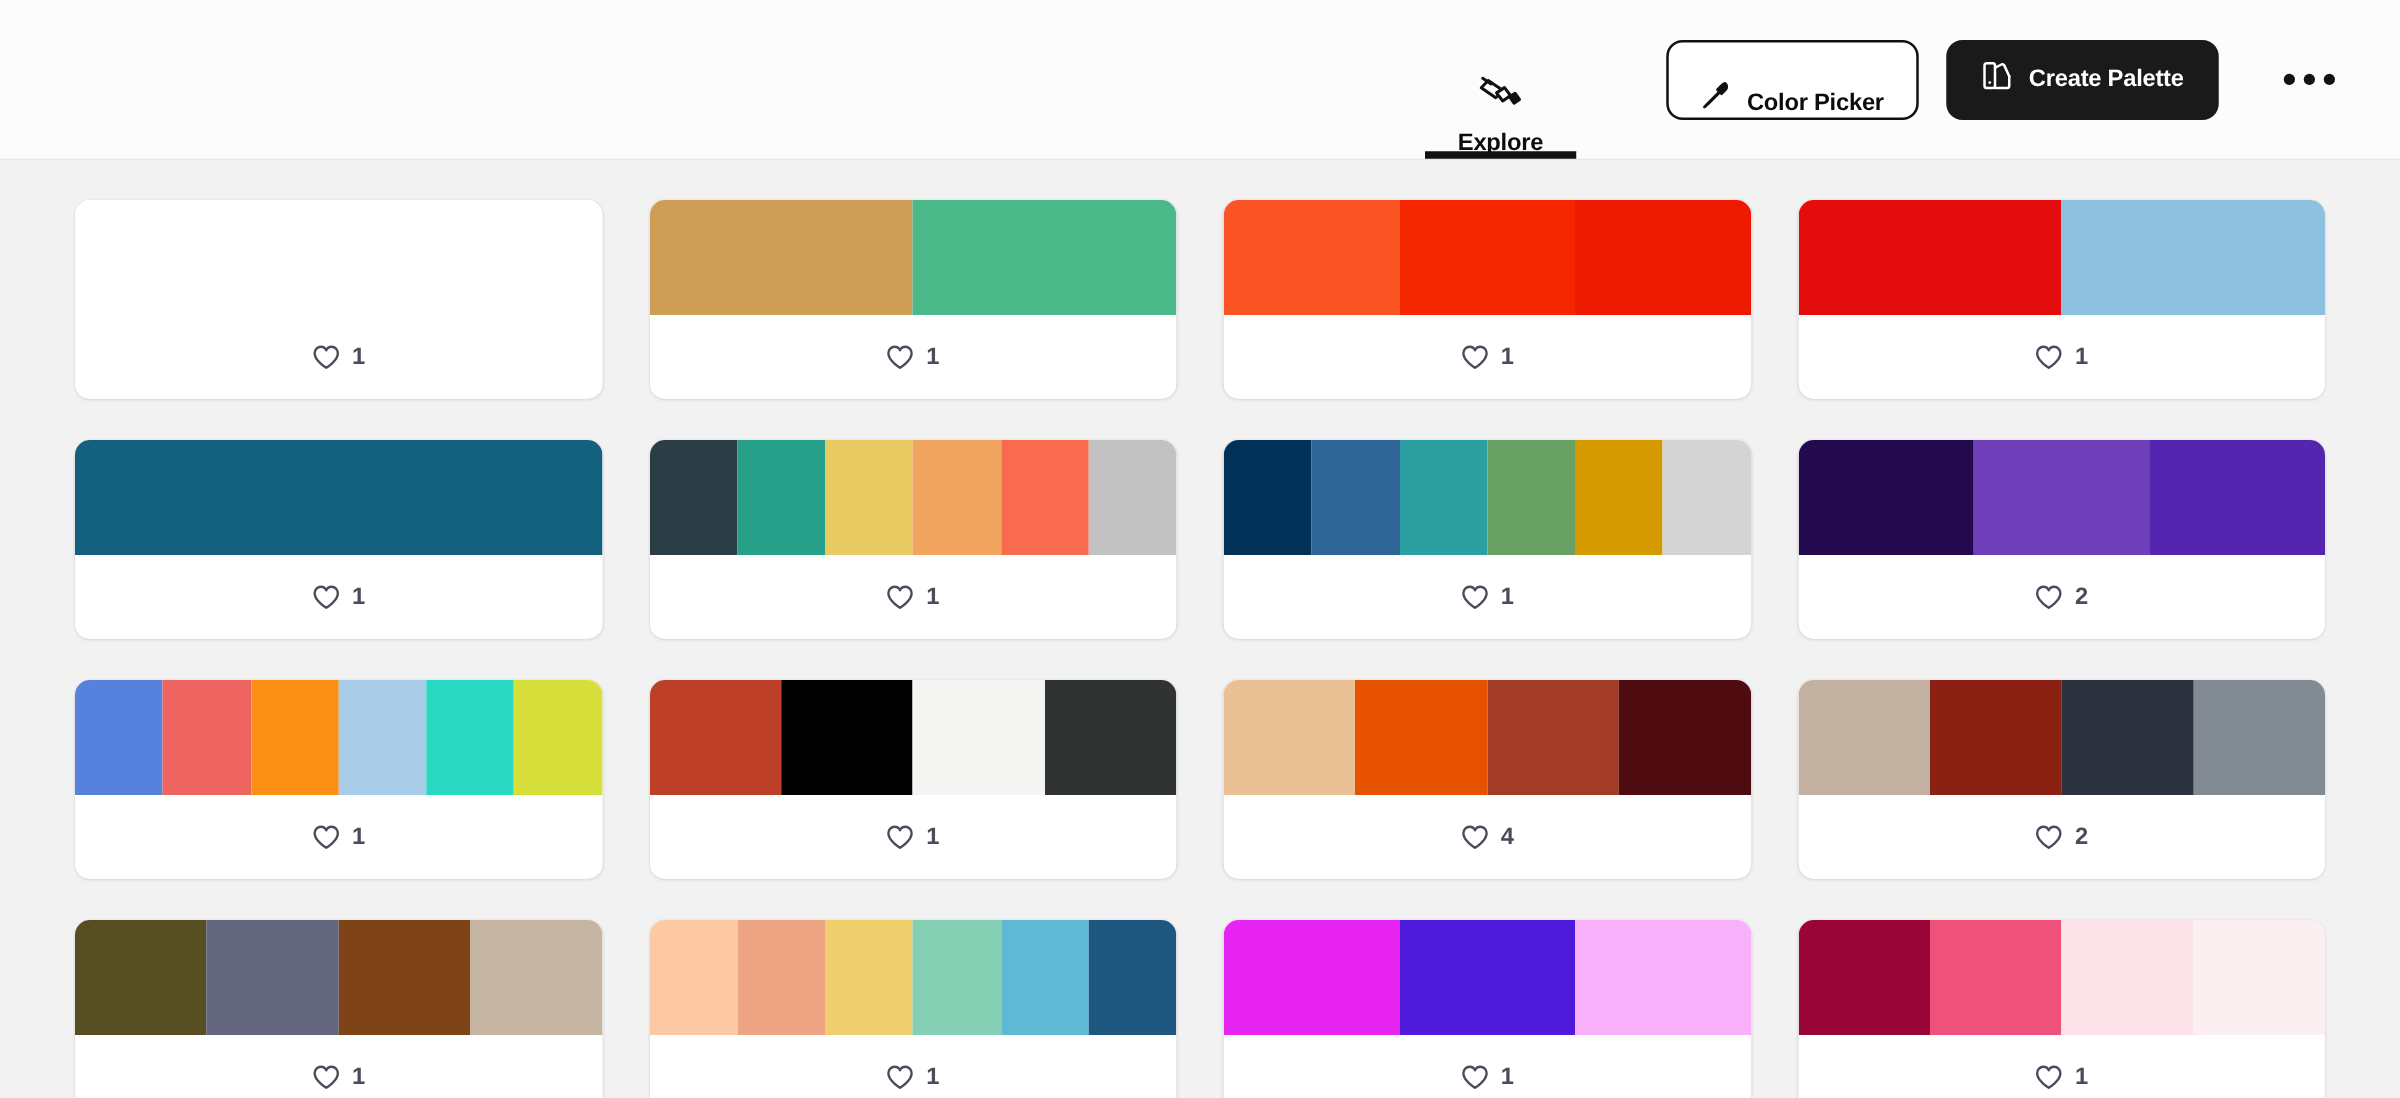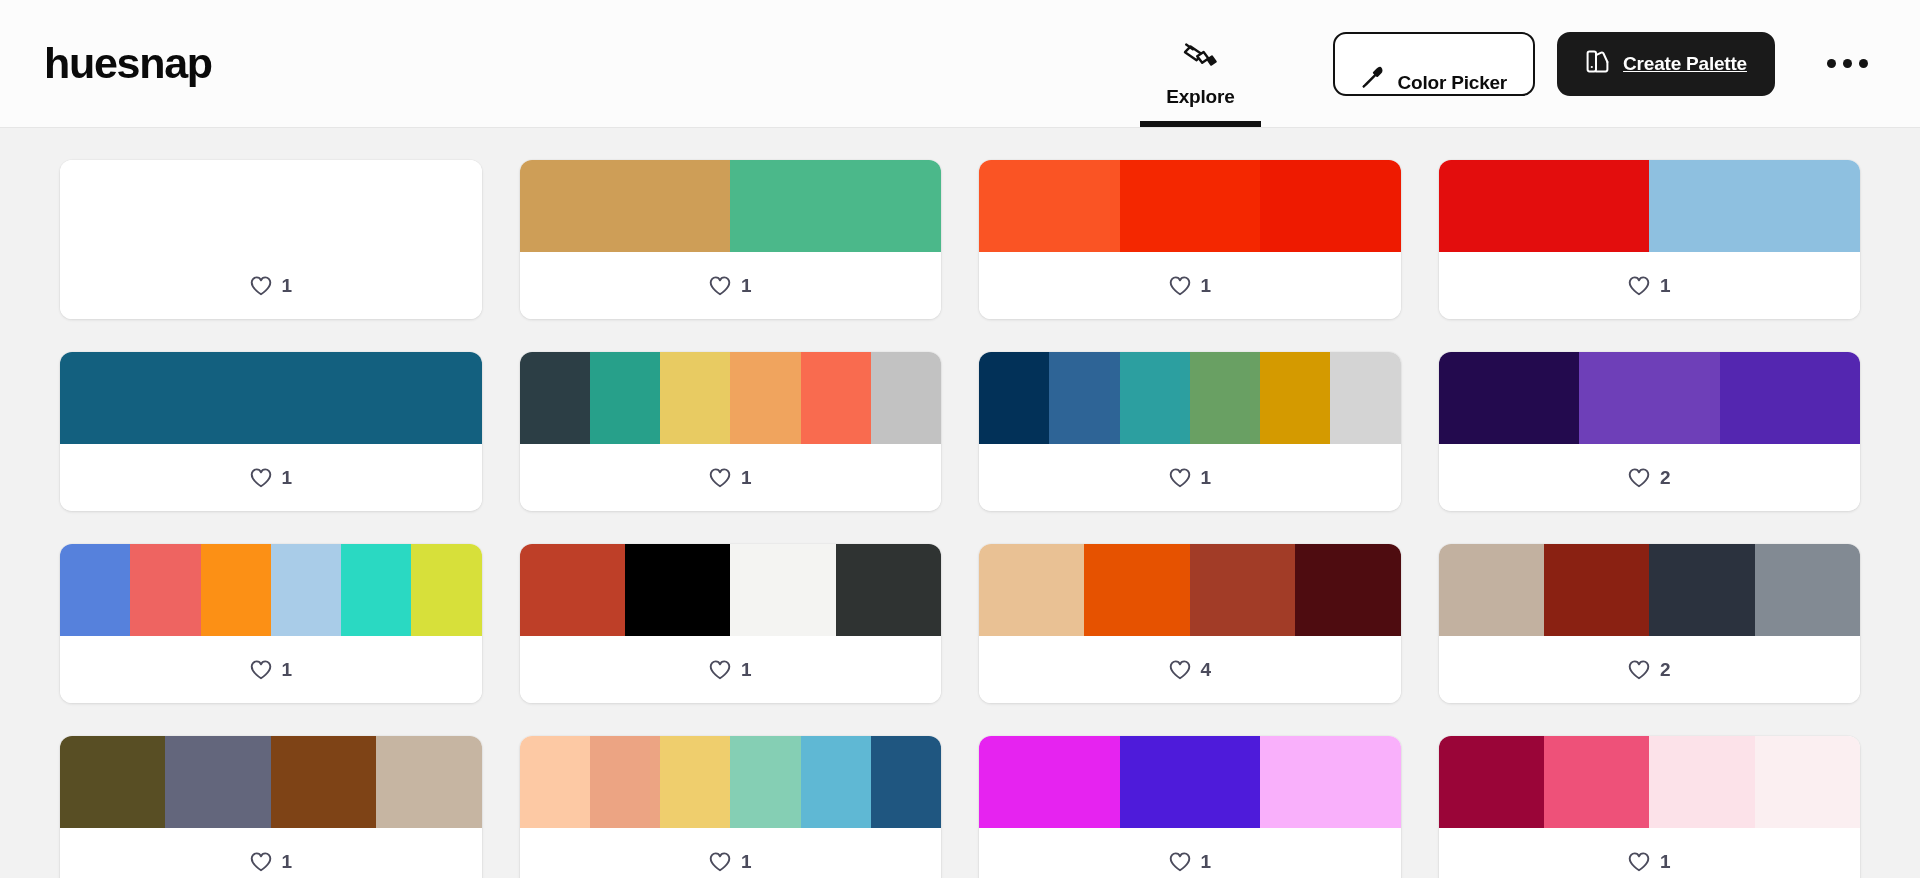--- a/index.html
+++ b/index.html
@@ -36,21 +36,21 @@
     height: 100%;
     padding-bottom: 0;
   }
   .nav-item {
     position: relative;
     display: flex;
     flex-direction: column;
     align-items: center;
     justify-content: flex-end;
     height: 100%;
-    padding: 0 26px 19px 26px;
+    padding: 0 26px 1px 26px;
     cursor: pointer;
     min-width: 120px;
     text-align: center;
   }
   .nav-item .nav-icon {
     display: block;
     height: 40px;
     display: flex;
     align-items: center;
     justify-content: center;
@@ -92,21 +92,20 @@
   .btn-outline {
     background: #FFFFFF;
     border: 2.4px solid #111111;
     color: #0C0C0C;
     align-items: flex-end;
   }
   .btn-solid {
     background: #1A1A1A;
     border: 2.4px solid #1A1A1A;
     color: #FFFFFF;
-    text-decoration: underline;
   }
   .kebab {
     display: flex;
     align-items: center;
     gap: 7px;
     padding: 14px 16px;
     margin-left: 14px;
     cursor: pointer;
   }
   .kebab i {
@@ -158,21 +157,20 @@
     font-weight: 700;
     color: #4B4B5C;
     letter-spacing: -0.2px;
   }
 </style>
 </head>
 <body>
 
 <div class="header">
 
-  <div class="logo">huesnap</div>
 
   <div class="nav">
 
     <div class="nav-item">
       <span class="nav-icon">
         <svg width="36" height="30" viewBox="0 0 36 30" fill="none">
           <g stroke="#111" stroke-width="2.4" stroke-linejoin="round" stroke-linecap="round">
             <path d="M3 10.2 L8.6 4.4 L20.4 12.4 L14.6 18.2 Z" fill="#fff"></path>
             <path d="M15.2 14.3 L21.6 10.1 L26.4 16.4 L20.2 20.8 Z" fill="#fff"></path>
             <path d="M25.6 17.4 L30 14.6 L33.6 19.6 L29.2 22.6 Z" fill="#111"></path>

